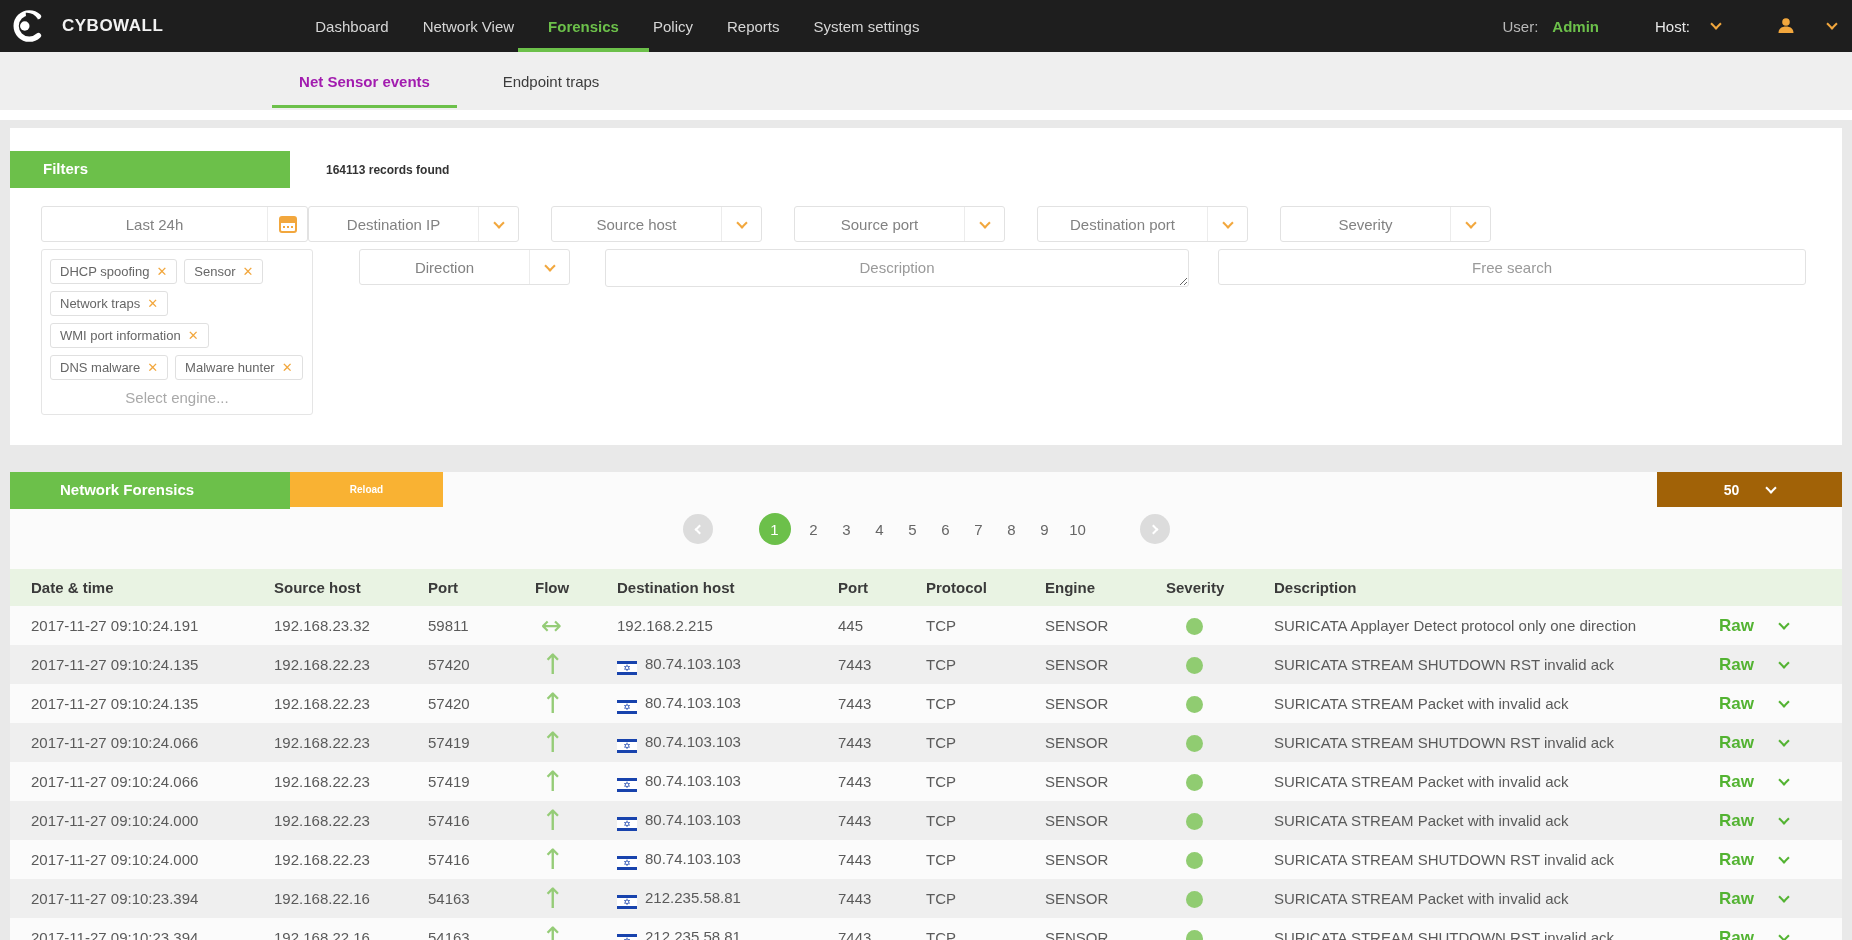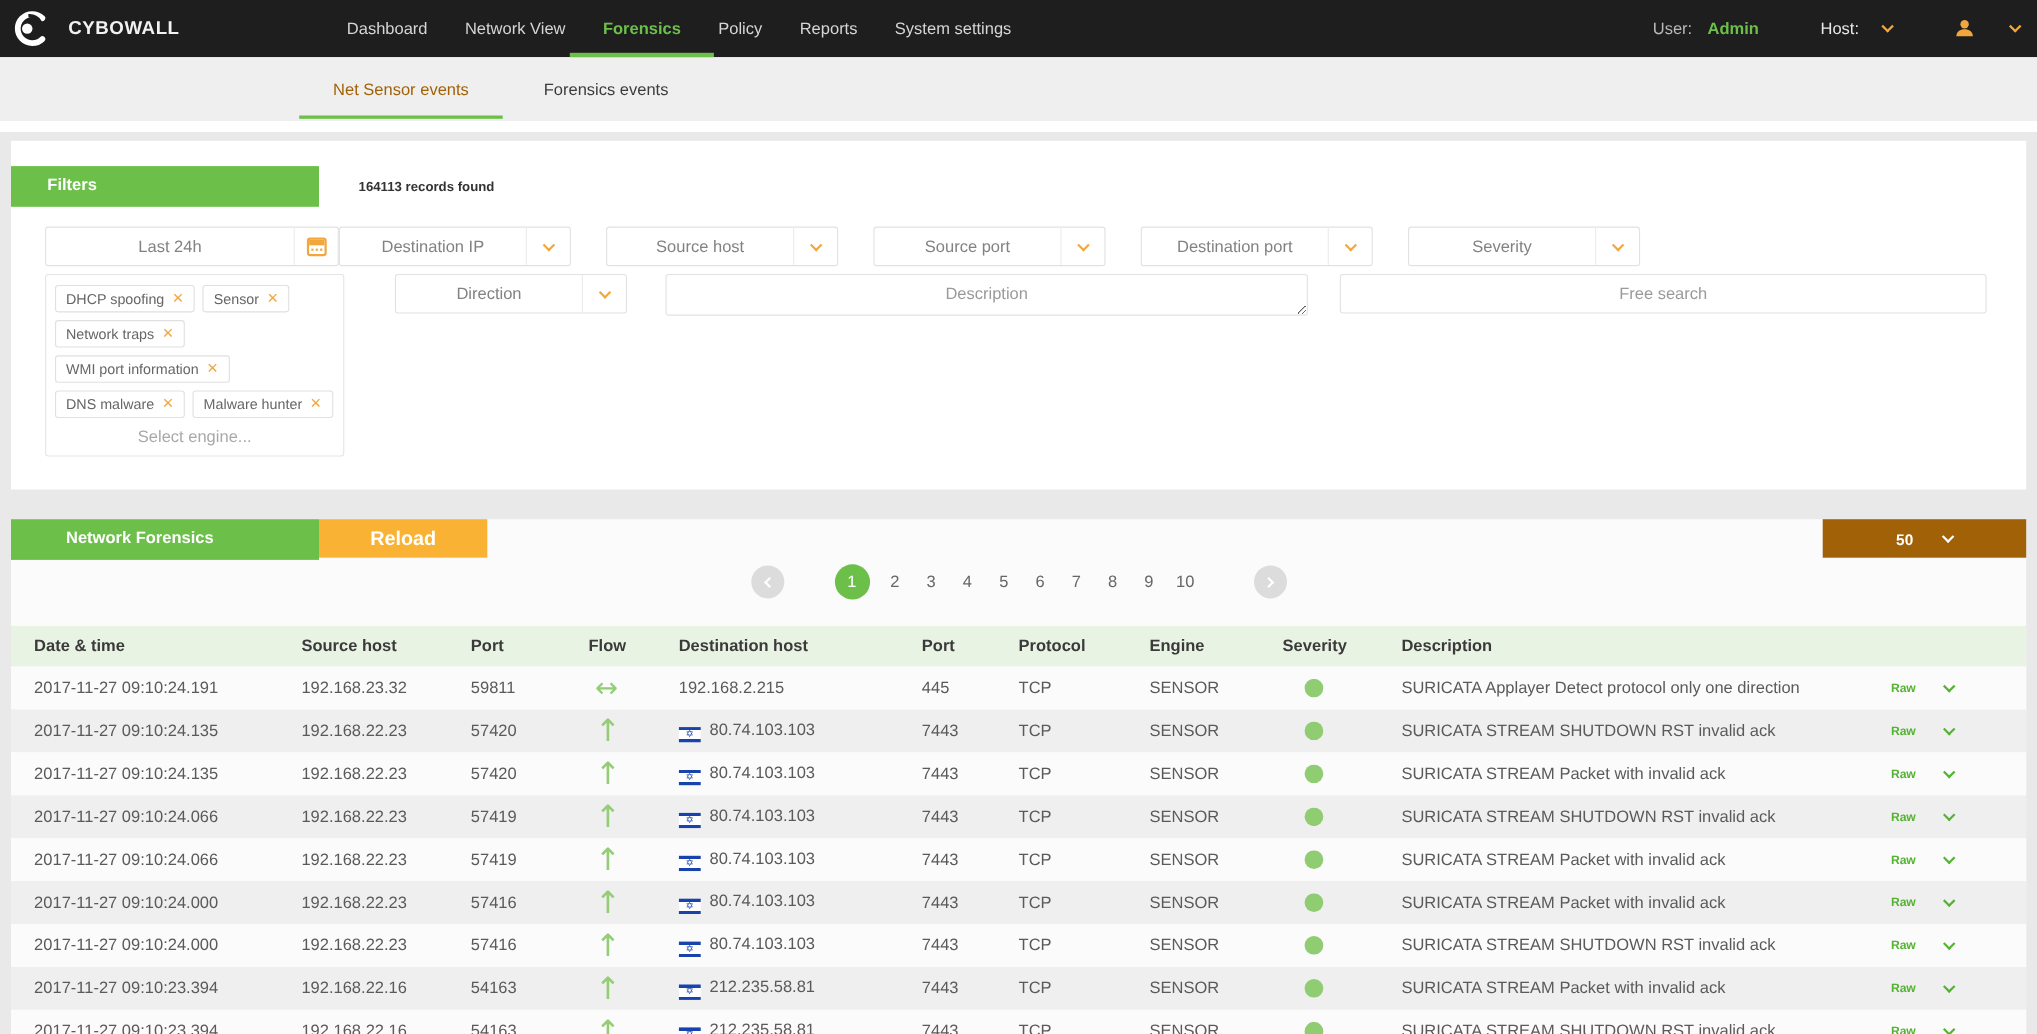--- a/index.html
+++ b/index.html
@@ -25,21 +25,21 @@
   .host-chev { margin-left:22px; margin-top:-4px; }
   .person { margin-left:56px; }
   .menu-chev { margin-left:32px; margin-top:-4px; }
 
   
   .tabstrip { height:58px; background:#efefef; display:flex; }
   .tab { height:58px; display:flex; align-items:center; justify-content:center;
     font-size:15px; color:#3c3c3c; position:relative; cursor:pointer; }
   .tab1 { margin-left:272px; width:185px; }
   .tab2 { margin-left:14px; width:160px; }
-  .tab.active { color:#a16207; font-weight:normal; }
+  .tab.active { color:#a21caf; font-weight:bold; }
   .tab.active::after { content:""; position:absolute; left:0; right:0; bottom:2px; height:3px; background:#6cc04a; }
   .whitegap { height:10px; background:#ffffff; }
 
   
   .filters-card { margin:8px 10px 0 10px; background:#ffffff; padding-bottom:30px; }
   .card-head { display:flex; align-items:center; padding-top:23px; }
   .green-title { width:280px; height:37px; background:#6cc04a; color:#fff; font-weight:bold;
     font-size:15px; line-height:35px; padding-left:33px; }
   .records { margin-left:36px; font-size:12px; font-weight:bold; color:#333; }
 
@@ -77,21 +77,21 @@
   .desc-ta::placeholder { color:#9a9a9a; }
   .free-inp { margin-left:29px; width:588px; height:36px; border:1px solid #e2e2e2; border-radius:3px;
     font-family:"Liberation Sans", sans-serif; font-size:15px; color:#555; text-align:center; outline:none; }
   .free-inp::placeholder { color:#9a9a9a; }
 
   
   .table-card { margin:27px 10px 0 10px; background:#fbfbfb; min-height:497px; }
   .bar { display:flex; height:35px; }
   .bar .green-title { width:280px; padding-left:50px; flex:none; }
   .reload-btn { width:153px; height:35px; background:#f9b233; color:#fff; font-weight:bold;
-    font-size:18px; display:flex; align-items:center; justify-content:center; cursor:pointer; }
+    font-size:10px; display:flex; align-items:center; justify-content:center; cursor:pointer; }
   .bar-spacer { flex:1; }
   .pagesize { width:185px; height:35px; background:#a16207; display:flex; align-items:center;
     justify-content:center; gap:28px; cursor:pointer; }
   .pagesize .num { color:#fff; font-weight:bold; font-size:14px; }
   .chev-white { border-color:#fff; margin-top:-3px; }
 
   .pagination { margin-top:4px; height:36px; display:flex; align-items:center; justify-content:center; }
   .pcircle { width:30px; height:30px; border-radius:50%; background:#dcdcdc; display:flex;
     align-items:center; justify-content:center; cursor:pointer; flex:none; }
   .pcircle .chev { border-color:#fff; width:7px; height:7px; }
@@ -115,21 +115,21 @@
   .arrow { font-family:"DejaVu Sans", sans-serif; color:#95cc77; }
   .arrow-up { font-size:28px; line-height:28px; }
   .arrow-both { font-size:25px; line-height:25px; }
   .csev { padding-left:20px; }
   .dot { display:inline-block; width:17px; height:17px; border-radius:50%; background:#90cc71; vertical-align:middle; }
   .flag { display:inline-flex; width:20px; height:14px; margin-right:8px; vertical-align:-2px;
     align-items:center; justify-content:center;
     background:linear-gradient(180deg,#1843ad 0 21%,#fff 21% 79%,#1843ad 79% 100%);
     font-size:9px; color:#1843ad; font-family:"DejaVu Sans", sans-serif; }
   .craw { display:flex; align-items:center; gap:26px; padding-left:12px; }
-  .raw { color:#53b332; font-weight:bold; font-size:11px; cursor:pointer; }
+  .raw { color:#53b332; font-weight:bold; font-size:17px; cursor:pointer; }
   .chev-green { border-color:#53b332; margin-top:-3px; cursor:pointer; }
 </style>
 </head>
 <body>
 
 <header class="navbar">
   <svg class="logo" viewBox="0 0 36 36">
     <path d="M27 9 A12.5 12.5 0 1 0 27 27" fill="none" stroke="#ffffff" stroke-width="5" stroke-linecap="round"></path>
     <circle cx="14" cy="18" r="4.5" fill="#ffffff"></circle>
     <path d="M15 7 A11 11 0 0 1 25 12" fill="none" stroke="#1e1e1e" stroke-width="3"></path>
@@ -151,21 +151,21 @@
     <svg class="person" width="20" height="20" viewBox="0 0 20 20">
       <circle cx="10" cy="6" r="3.8" fill="#f2a73d"></circle>
       <path d="M2.5 17 c0,-4.5 3.5,-6.5 7.5,-6.5 s7.5,2 7.5,6.5 z" fill="#f2a73d"></path>
     </svg>
     <span class="chev menu-chev"></span>
   </div>
 </header>
 
 <div class="tabstrip">
   <div class="tab tab1 active">Net Sensor events</div>
-  <div class="tab tab2">Forensics events</div>
+  <div class="tab tab2">Endpoint traps</div>
 </div>
 <div class="whitegap"></div>
 
 <section class="filters-card">
   <div class="card-head">
     <div class="green-title">Filters</div>
     <div class="records">164113 records found</div>
   </div>
 
   <div class="frow frow1">

